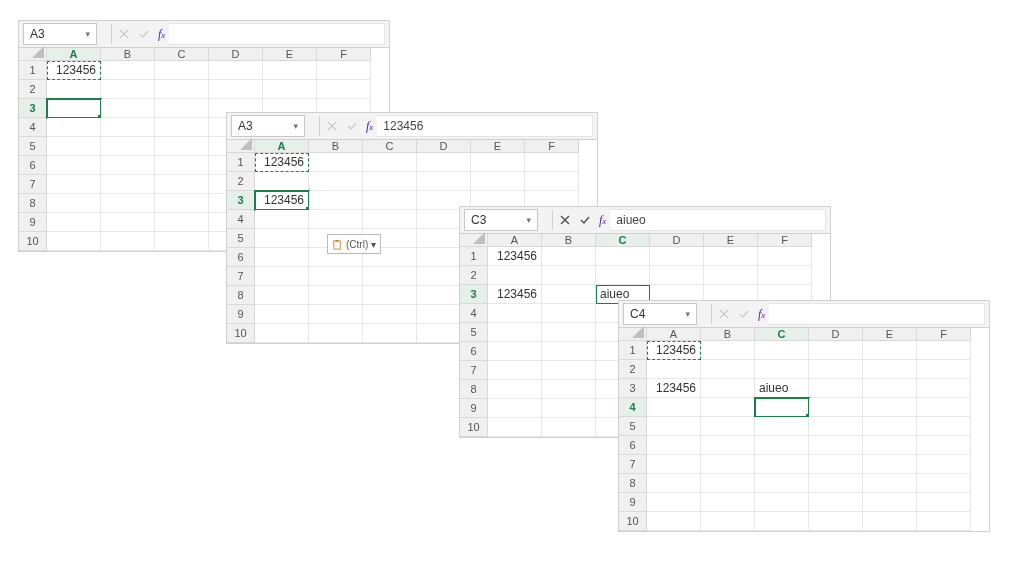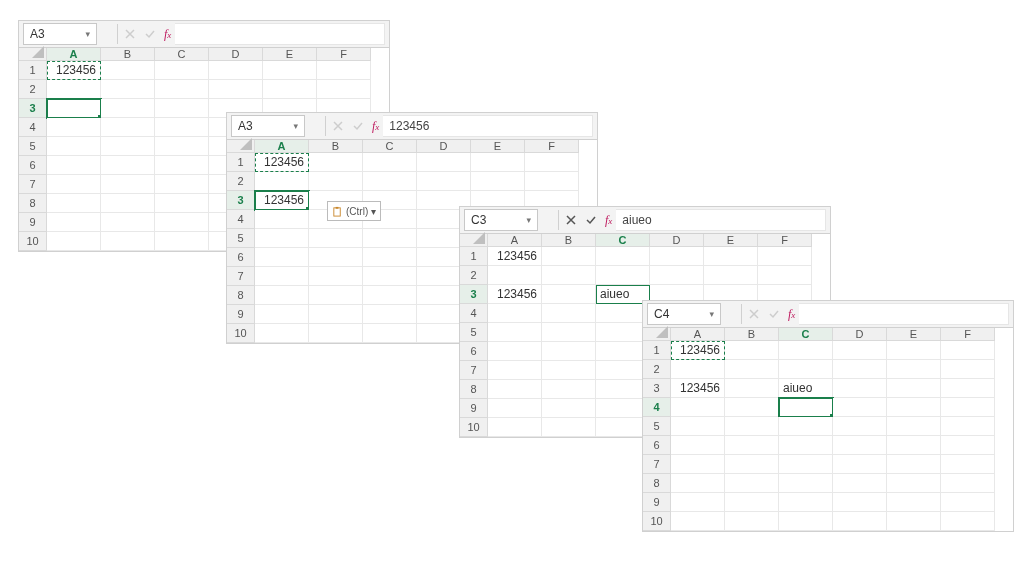--- a/index.html
+++ b/index.html
@@ -1,24 +1,24 @@
 <!DOCTYPE html>
 <html><head>
 <meta charset="utf-8">
 <style>
   html,body{margin:0;padding:0;width:1024px;height:564px;background:#fff;font-family:"Segoe UI",Arial,sans-serif;font-size:12px;color:#333;}
   .panel{position:absolute;background:#fff;border:1px solid #d0d0d0;box-shadow:0 0 0 rgba(0,0,0,0);}
   
   .fbar{height:26px;background:#f3f3f3;border-bottom:1px solid #d0d0d0;display:flex;align-items:center;padding:0 4px;gap:0;}
-  .name-box{width:60px;height:20px;background:#fff;border:1px solid #c8c8c8;display:flex;align-items:center;padding:0 6px;margin-right:18px;}
+  .name-box{width:60px;height:20px;background:#fff;border:1px solid #c8c8c8;display:flex;align-items:center;padding:0 6px;margin-right:12px;}
   .name-box .dd{margin-left:auto;color:#777;font-size:9px;}
   .vsep{width:1px;height:20px;background:#d0d0d0;margin:0 2px;}
   .fx-btn{width:20px;height:20px;display:flex;align-items:center;justify-content:center;color:#777;}
   .fx-btn svg{width:12px;height:12px;}
-  .fx-label{font-style:italic;font-family:"Times New Roman",serif;color:#be185d;padding:0 4px;}
+  .fx-label{font-style:italic;font-family:"Times New Roman",serif;color:#4c1d95;padding:0 4px;}
   .fx-input{flex:1;height:20px;background:#fff;border:1px solid #e6e6e6;border-left:none;display:flex;align-items:center;padding:0 6px;color:#444;}
   
   .grid{display:grid;}
   .ghead{background:#f0f0f0;border-right:1px solid #d9d9d9;border-bottom:1px solid #d9d9d9;display:flex;align-items:center;justify-content:center;color:#555;font-size:11px;}
   .corner{background:#f0f0f0;border-right:1px solid #d9d9d9;border-bottom:1px solid #d9d9d9;position:relative;}
   .corner::after{content:"";position:absolute;right:2px;bottom:2px;border:6px solid transparent;border-right-color:#bfbfbf;border-bottom-color:#bfbfbf;}
   .rhead{background:#f0f0f0;border-right:1px solid #d9d9d9;border-bottom:1px solid #d9d9d9;display:flex;align-items:center;justify-content:center;color:#555;font-size:11px;}
   .cell{border-right:1px solid #e8e8e8;border-bottom:1px solid #e8e8e8;padding:0 4px;display:flex;align-items:center;justify-content:flex-end;height:18px;position:relative;background:#fff;}
   .cell.left{justify-content:flex-start;}
   
@@ -231,21 +231,21 @@
       <div class="cell"></div>
       <div class="cell"></div>
       <div class="rhead">10</div>
       <div class="cell"></div>
       <div class="cell"></div>
       <div class="cell"></div>
       <div class="cell"></div>
       <div class="cell"></div>
       <div class="cell"></div>
     </div>
-  <div class="paste-tag" style="left:100px;top:88px;">
+  <div class="paste-tag" style="left:100px;top:121px;">
     <svg class="clip" viewBox="0 0 12 12">
         <rect x="2" y="2" width="7" height="9" fill="none" stroke="#c9872b" stroke-width="1"></rect>
         <rect x="4" y="1" width="3" height="2" fill="#c9872b"></rect>
       </svg>
     <span>(Ctrl) ▾</span>
   </div>
 </div>
 
 <div class="panel" style="left:459px;top:206px;width:370px;">
   <div class="fbar">
@@ -343,21 +343,21 @@
       <div class="rhead">10</div>
       <div class="cell"></div>
       <div class="cell"></div>
       <div class="cell"></div>
       <div class="cell"></div>
       <div class="cell"></div>
       <div class="cell"></div>
     </div>
 </div>
 
-<div class="panel" style="left:642px;top:300px;width:370px;">
+<div class="panel" style="left:618px;top:300px;width:370px;">
   <div class="fbar">
     <div class="name-box">
       <span>C4</span>
       <span class="dd">▾</span>
     </div>
     <div class="vsep"></div>
     <div class="fx-btn" style="opacity:.35">
       <svg viewBox="0 0 12 12">
           <path d="M2 2 L10 10 M10 2 L2 10" stroke="#888" stroke-width="1.5" fill="none"></path>
         </svg>

